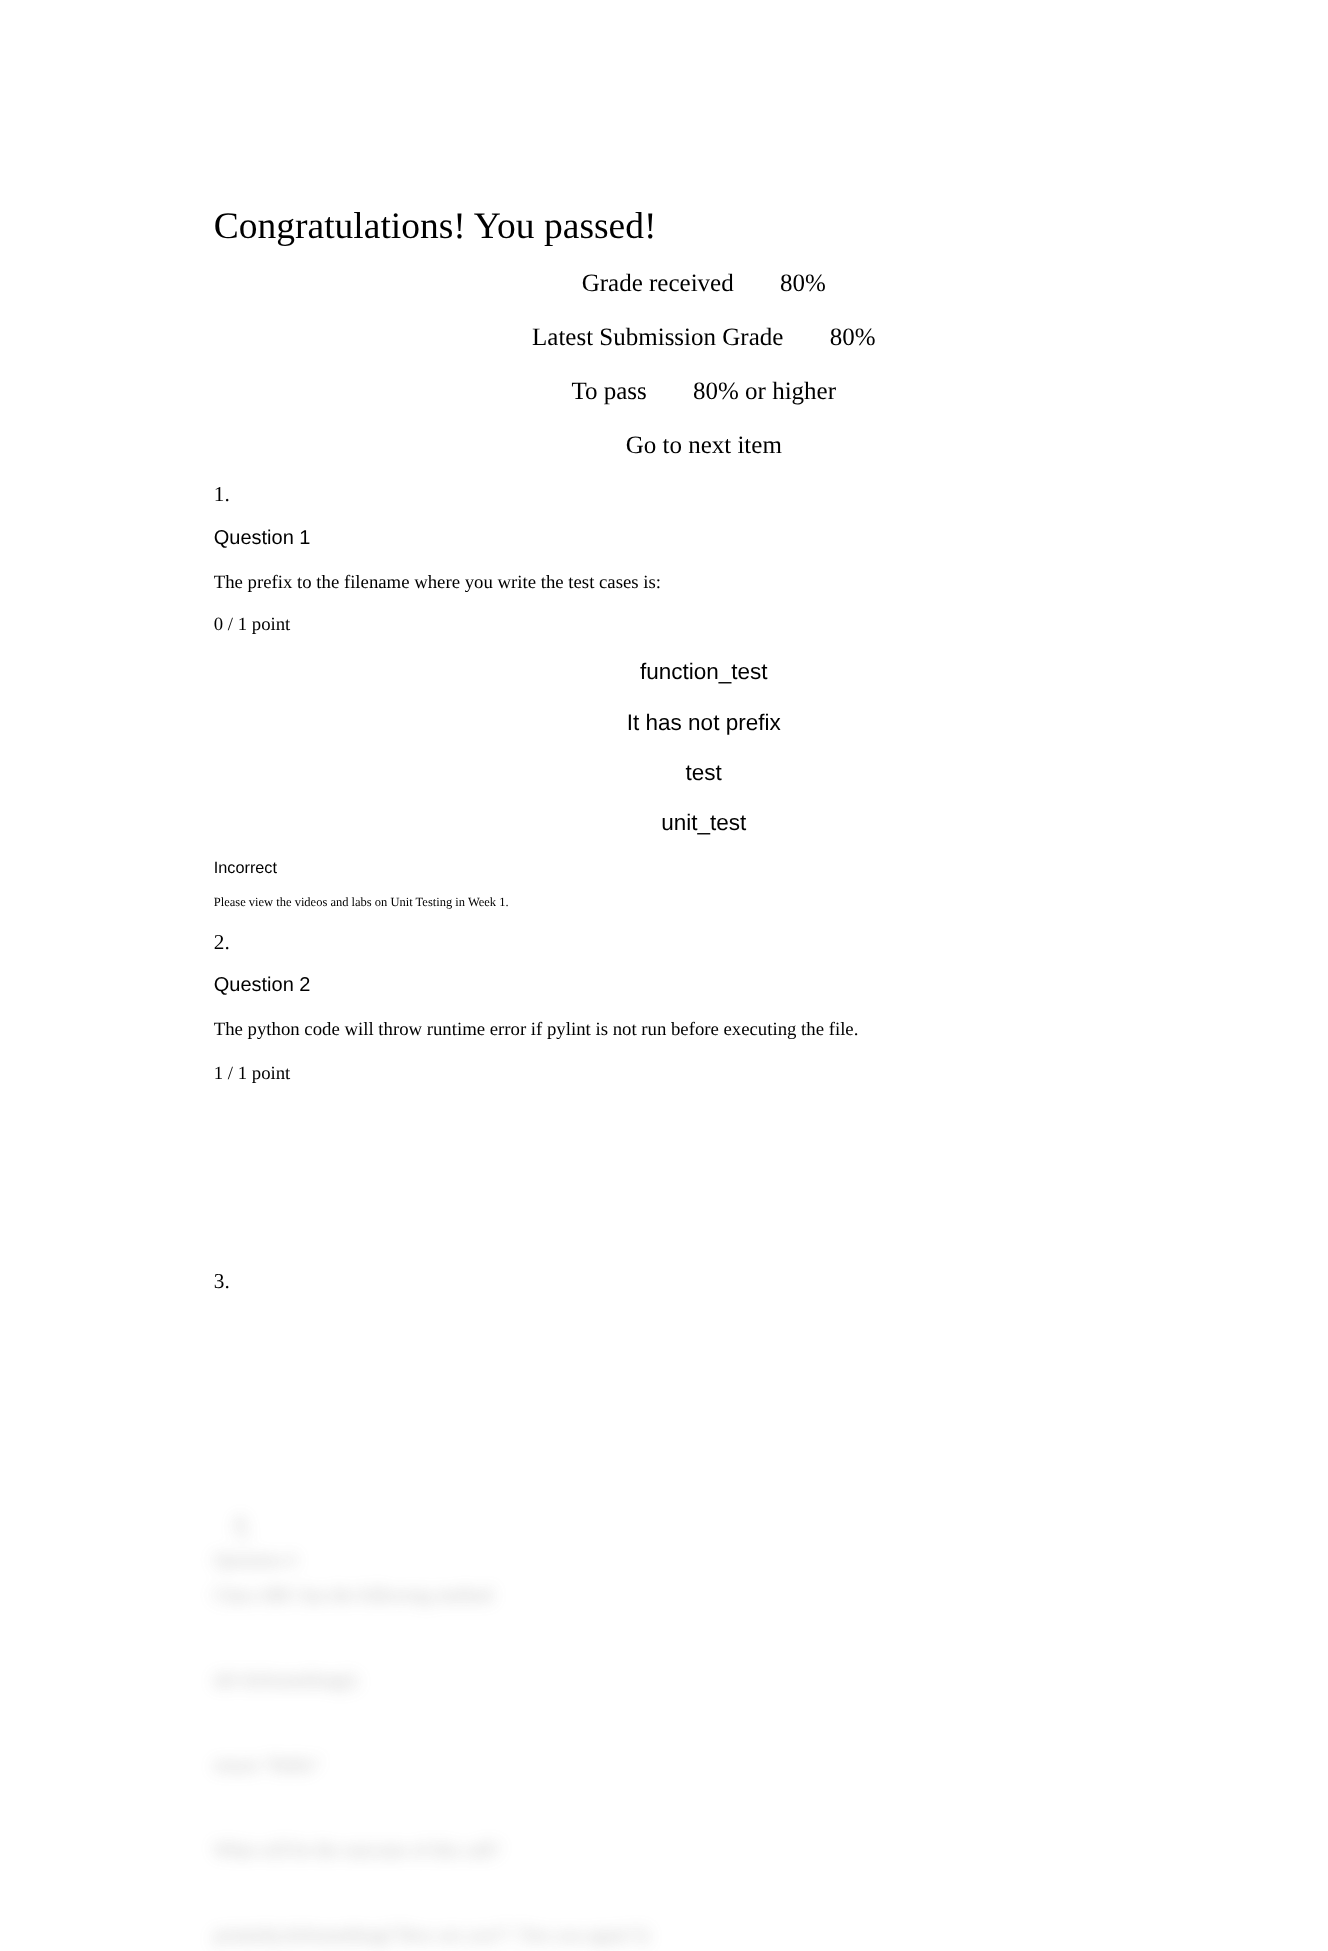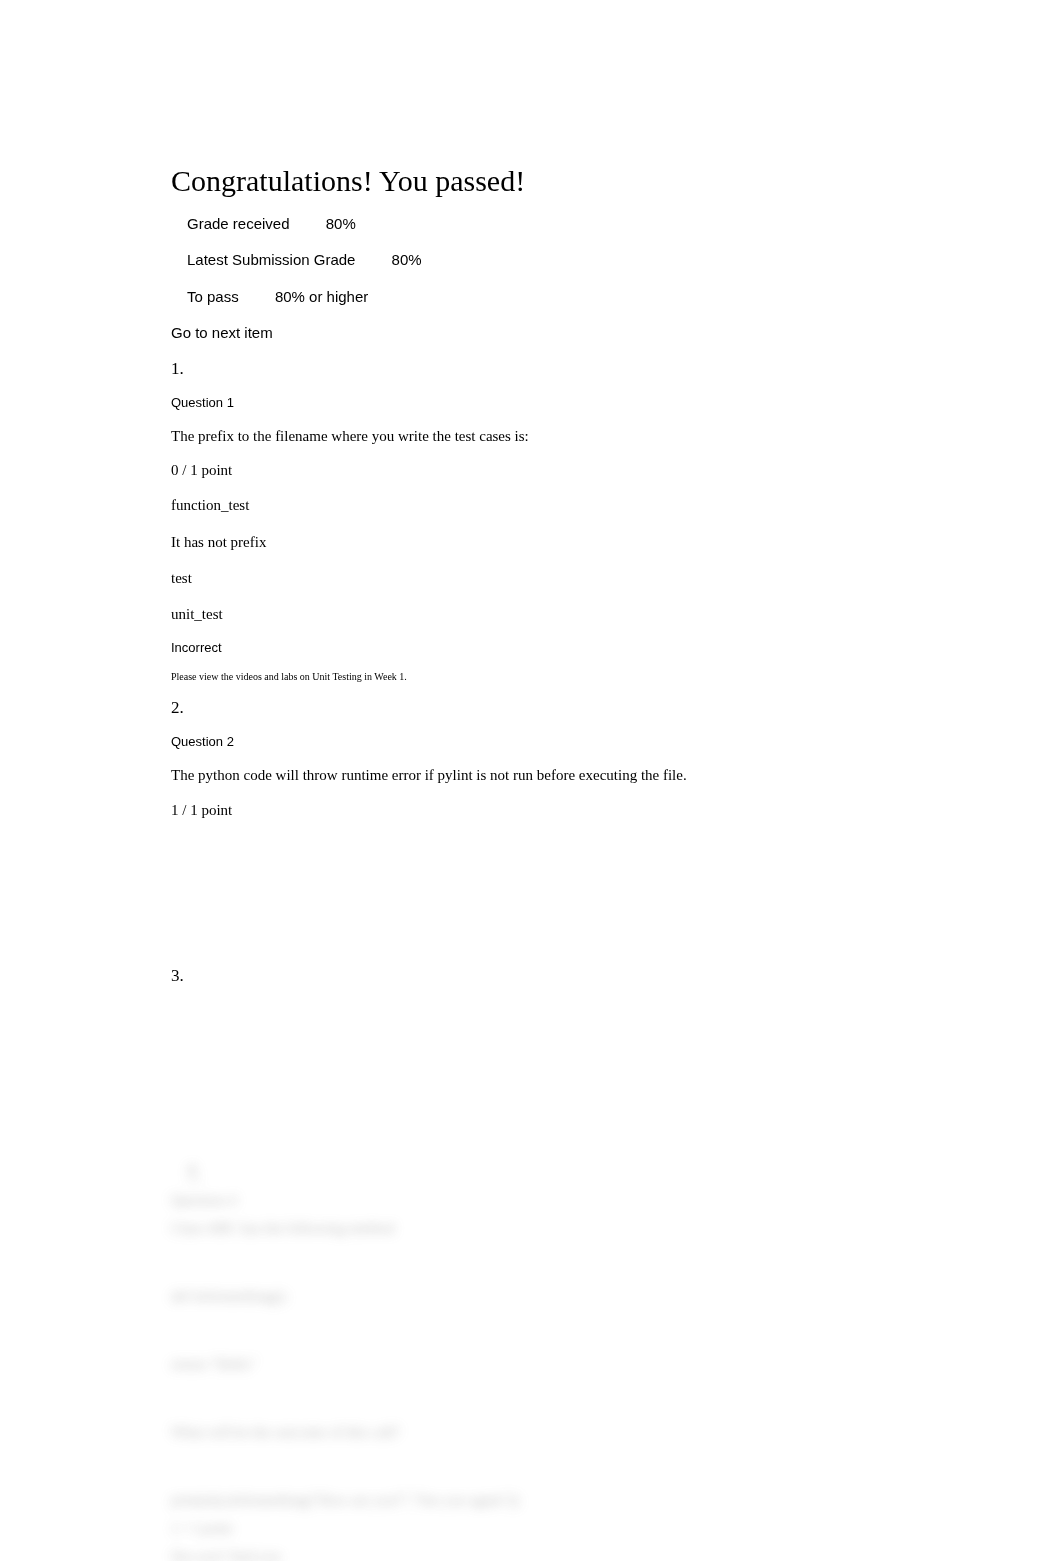--- a/index.html
+++ b/index.html
@@ -13,46 +13,48 @@
     .content {
       padding: 100px 107px 40px 107px;
     }
     .title {
       font-size: 30px;
       font-weight: normal;
       margin-bottom: 6px;
       font-family: Georgia, serif;
     }
     .meta-line {
-      font-size: 15px;
+      font-size: 20px;
       line-height: 1.35;
-      font-family: Liberation Sans, sans-serif;
+      font-family: Liberation Serif, serif;
+      text-align: center;
     }
     .qnum {
       font-size: 17px;
       font-family: Georgia, serif;
       margin-top: 2px;
     }
     .qlabel {
-      font-size: 13px;
+      font-size: 16px;
       font-family: Arial, Helvetica, sans-serif;
     }
     .qtext {
       font-size: 15px;
       font-family: Georgia, serif;
       line-height: 1.35;
     }
     .points {
       font-size: 15px;
       font-family: Georgia, serif;
     }
     .option {
-      font-size: 15px;
-      font-family: Liberation Serif, serif;
+      font-size: 18px;
+      font-family: Liberation Sans, sans-serif;
       line-height: 1.35;
+      text-align: center;
     }
     .feedback-label {
       font-size: 13px;
       font-family: Arial, Helvetica, sans-serif;
     }
     .feedback-text {
       font-size: 10px;
       font-family: Georgia, serif;
     }
     .spacer-lg {

